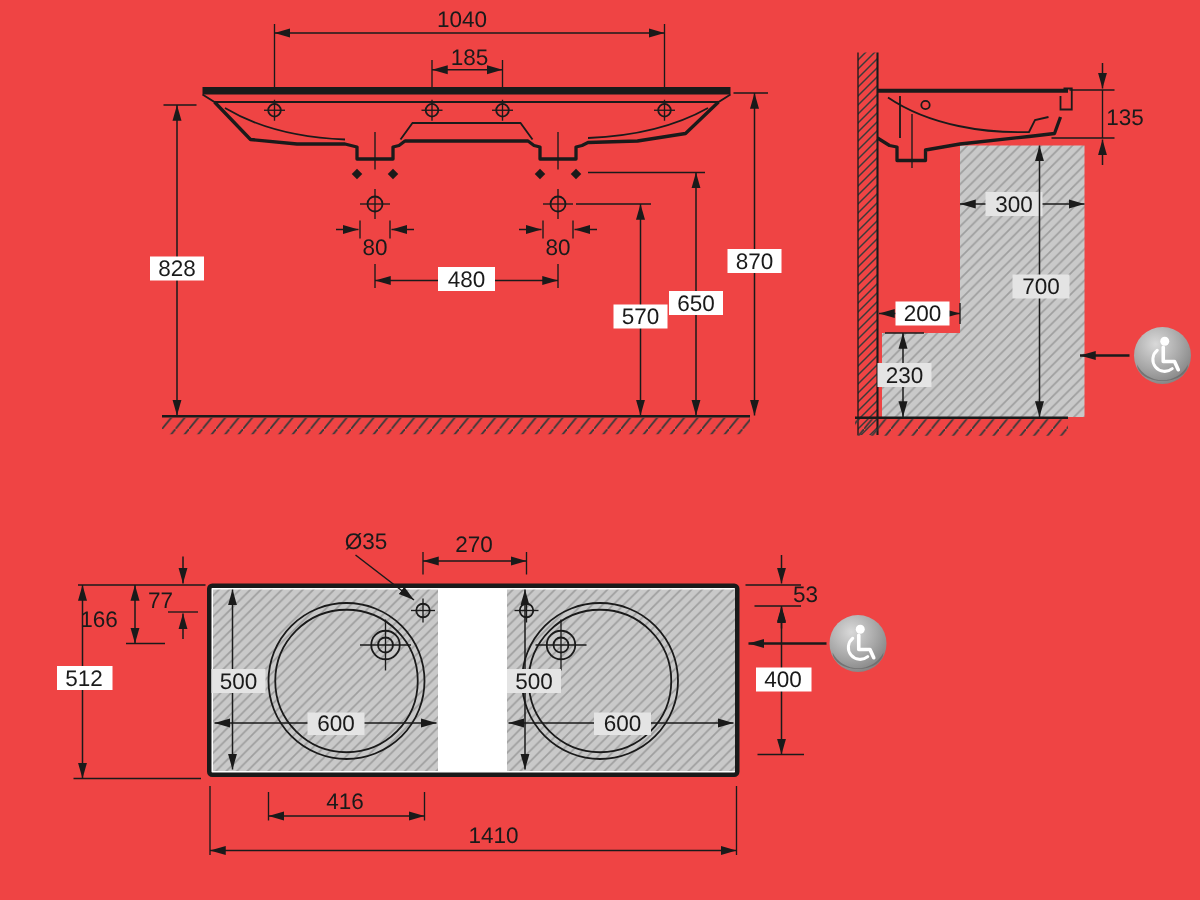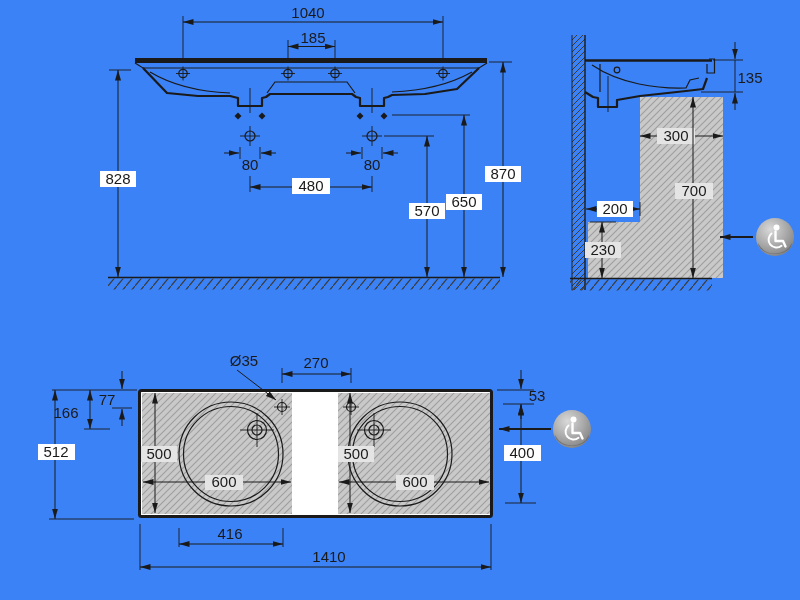--- a/index.html
+++ b/index.html
@@ -1,16 +1,16 @@
 <!DOCTYPE html>
 <html><head>
 <meta charset="utf-8">
 <style>
   html,body{margin:0;padding:0;background:#fff;}
-  #stage{position:relative;width:800px;height:600px;background:#3b82f6;overflow:hidden;
+  #stage{position:relative;width:800px;height:600px;background:#ef4444;overflow:hidden;
          font-family:"Liberation Sans", sans-serif;}
   svg text{font-family:"Liberation Sans", sans-serif;font-size:15px;fill:#1a1a1a;}
   svg .dimline{stroke:#1a1a1a;stroke-width:1;fill:none;}
   svg .thin{stroke:#1a1a1a;stroke-width:0.9;fill:none;}
   svg .prof{stroke:#1a1a1a;stroke-width:2.2;fill:none;stroke-linejoin:round;}
   svg .prof2{stroke:#1a1a1a;stroke-width:1.2;fill:none;}
   svg .halo{fill:#e4e4e4;}
   svg .halow{fill:#ffffff;}
 </style>
 </head>

